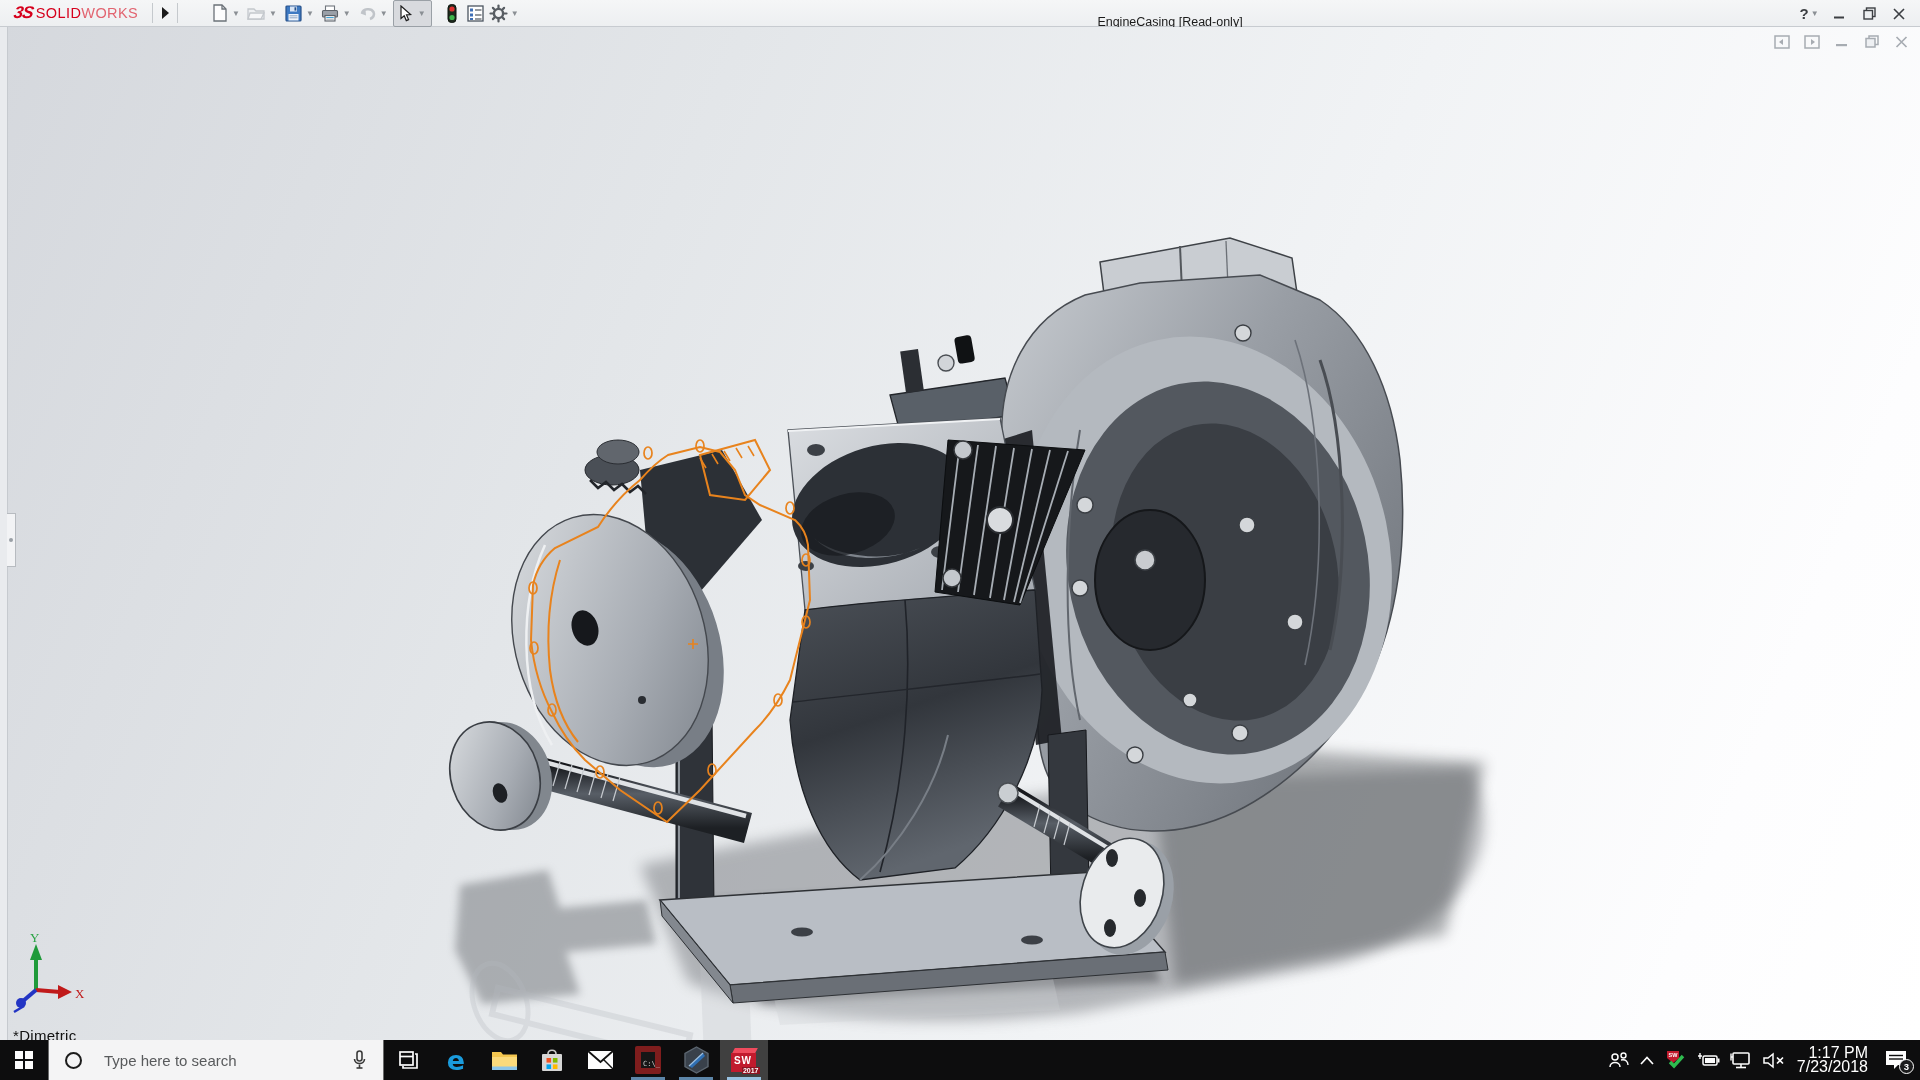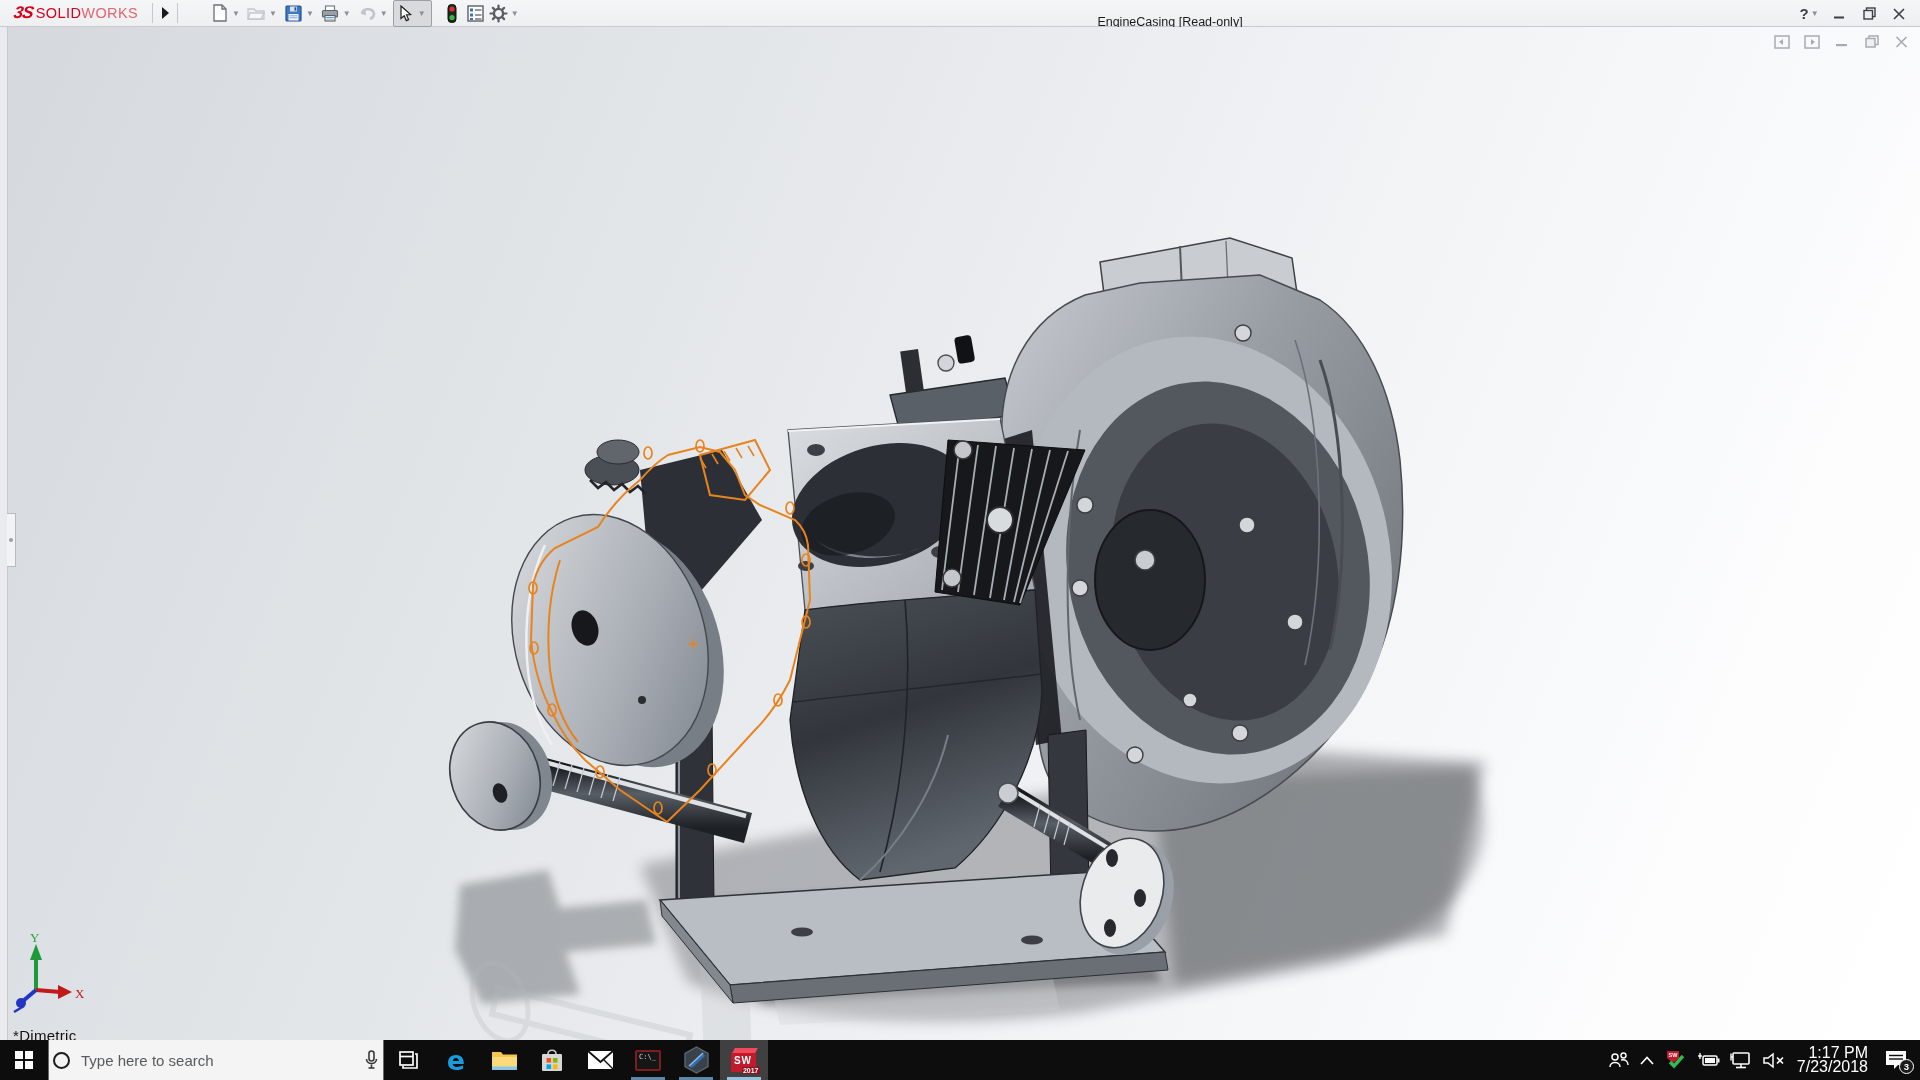--- a/index.html
+++ b/index.html
@@ -47,40 +47,40 @@
   #model-svg { position:absolute; inset:0; width:100%; height:100%; }
   #orientation-label { position:absolute; left:13px; bottom:-4px; font-size:15px; color:#101010;
     letter-spacing:.3px; pointer-events:none; }
 
   
   #taskbar { position:absolute; left:0; right:0; bottom:0; height:40px; background:#0d0d0e;
     display:flex; align-items:stretch; }
   #start-btn { width:48px; display:flex; align-items:center; justify-content:center; cursor:pointer; }
   .win-logo { display:grid; grid-template-columns:8px 8px; grid-template-rows:8px 8px; gap:1.5px; }
   .win-logo span { background:#fdfdfd; }
-  #search-box { width:336px; background:#f4f4f5; display:flex; align-items:center; padding:0 4px;
-    cursor:text; border:1px solid #6b6b6b; border-top:none; border-bottom:none; }
+  #search-box { width:336px; background:#f4f4f5; display:flex; align-items:center; padding:0 16px;
+    cursor:text; border:1px solid #6b6b6b; border-top:none; border-bottom:none;gap:11px; }
   .cortana-ring { width:17px; height:17px; border:2.5px solid #1c1c1c; border-radius:50%; margin-right:11px; flex:none; }
   #search-input { flex:1; border:none; background:transparent; outline:none; font-size:15px;
     font-family:"Liberation Sans",sans-serif; color:#333; }
   #search-input::placeholder { color:#585a5c; opacity:1; }
   .taskbtn { width:48px; display:flex; align-items:center; justify-content:center; position:relative; cursor:pointer; }
   .taskbtn.running::after { content:""; position:absolute; left:7px; right:7px; bottom:0; height:3px; background:#5d86a9; }
   .taskbtn.active { background:#404040; }
   .taskbtn.active::after { background:#98c1e0; }
   .edge-e { font-size:27px; font-weight:bold; color:#1a9bdc; line-height:1; font-family:"DejaVu Sans",sans-serif; }
   #tray { margin-left:auto; display:flex; align-items:center; }
   .tray-btn { height:40px; display:flex; align-items:center; justify-content:center; padding:0 5px; cursor:pointer; }
   #clock { text-align:right; color:#fff; font-size:16px; line-height:14px; padding:0 8px 0 6px; cursor:default; }
   #action-center { position:relative; padding:0 12px 0 8px; }
   .ac-badge { position:absolute; right:6px; bottom:6px; width:15px; height:15px; border-radius:50%;
     background:#1b1b1c; border:1.5px solid #fff; color:#fff; font-size:9.5px; font-weight:bold;
     display:flex; align-items:center; justify-content:center; }
-  .cmd-face { width:26px; height:21px; background:#161616; border:2px solid #7f1d1d; border-radius:2px;
-    font-size:7px; color:#cdcdcd; font-family:"DejaVu Sans Mono",monospace; padding:1px 2px; line-height:8px; }
+  .cmd-face { width:26px; height:21px; background:#161616; border:6px solid #7f1d1d; border-radius:2px;
+    font-size:7px; color:#cdcdcd; font-family:"DejaVu Sans Mono",monospace; padding:8px 2px; line-height:8px; }
   .sw-cube { position:relative; width:27px; height:24px; }
   .sw-top { position:absolute; left:2px; top:0; width:23px; height:7px; background:#ef4b5d; transform:skewX(-28deg); }
   .sw-front { position:absolute; left:0; top:5px; width:25px; height:19px; background:#c11a2d;
     color:#fff; font-weight:bold; font-size:10px; letter-spacing:1px; text-align:center; line-height:15px; }
   .sw-year { position:absolute; right:-2px; bottom:-2px; font-size:7px; font-weight:bold; color:#fff;
     background:#8e1322; padding:0 1px; letter-spacing:0; }
 </style>
 </head>
 <body>
 

